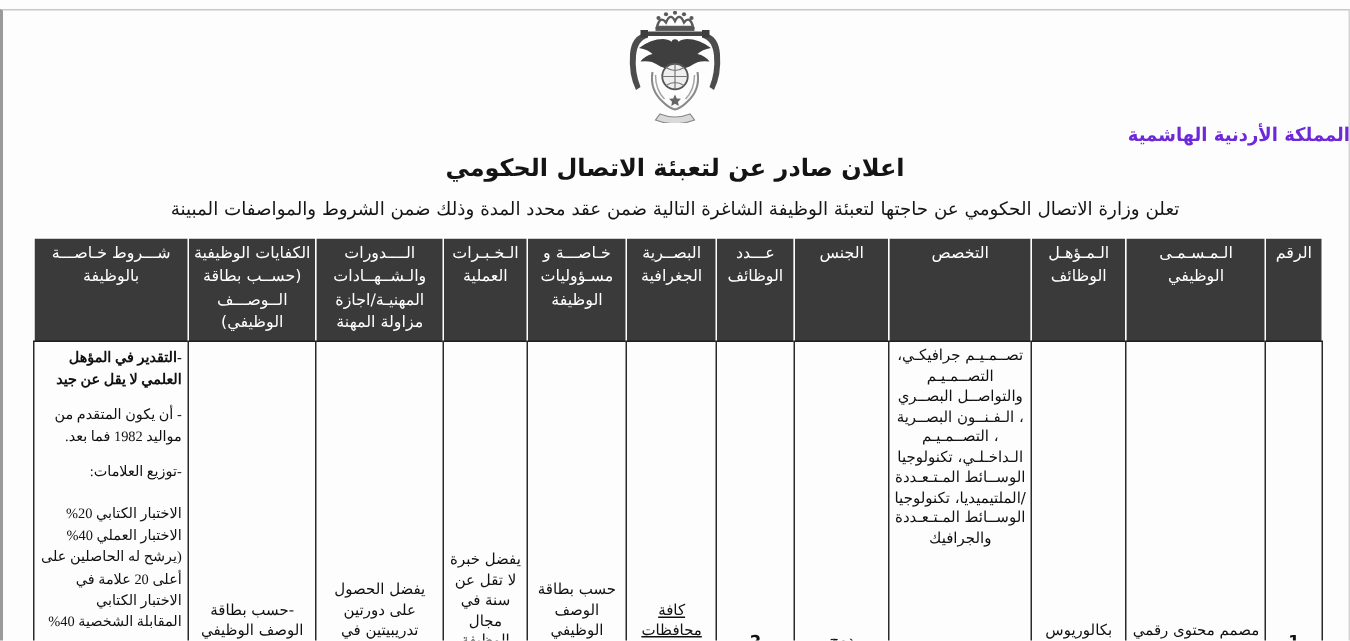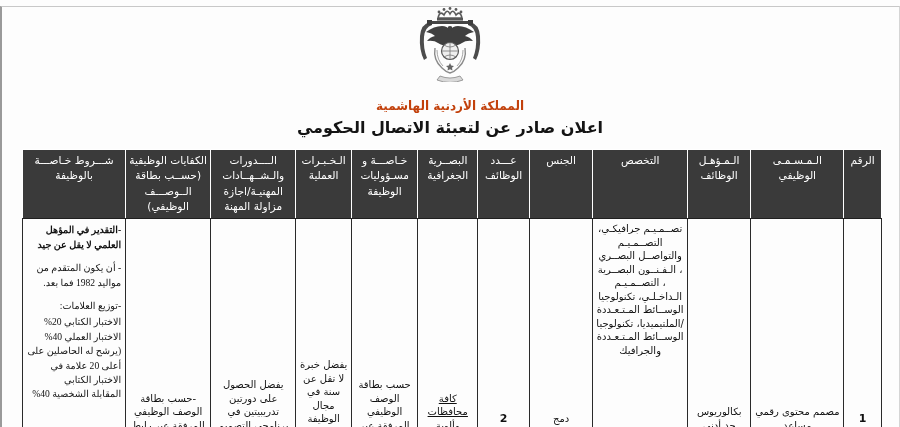--- a/index.html
+++ b/index.html
@@ -15,22 +15,22 @@
     position: absolute; inset: 0;
     border-left: 2px solid #9a9a9a;
     border-top: 1px solid #c8c8c8;
     border-right: 1px solid #d5d5d5;
     pointer-events: none;
   }
   .doc { direction: rtl; width: 900px; height: 427px; position: relative; }
 
   .emblem { width: 120px; height: 76px; margin: 6px auto 0; text-align: center; }
   .kingdom-script {
-    text-align: center; font-size: 12px; font-weight: bold;
-    color: #c2410c; margin-top: 17px; transform: scaleY(1.05);
+    font-size: 12px; font-weight: bold;
+    color: #6d28d9; margin-top: 1px; transform: scaleY(1.05);
   }
   .title {
     text-align: center; font-size: 16px; font-weight: bold;
     color: #141414; margin-top: 5px; letter-spacing: 0;
   }
   .subtitle {
     text-align: center; font-size: 12.2px; color: #161616; margin-top: 11px;
     padding: 0 12px; white-space: nowrap;
   }
 
@@ -97,20 +97,21 @@
       <path d="M60 57 l1.2 2.6 2.8 0.3 -2 1.9 0.5 2.8 -2.5 -1.4 -2.5 1.4 0.5 -2.8 -2 -1.9 2.8 -0.3 Z" fill="#666"></path>
 
       <path d="M50 70 q10 4 20 0 l3 4 q-13 5 -26 0 Z" fill="#d9d9d9" stroke="#888" stroke-width="0.8"></path>
     </svg>
   </div>
 
   <div class="kingdom-script">المملكة الأردنية الهاشمية</div>
 
   <div class="title">اعلان صادر عن لتعبئة الاتصال الحكومي</div>
 
+  <div class="subtitle">تعلن وزارة الاتصال الحكومي عن حاجتها لتعبئة الوظيفة الشاغرة التالية ضمن عقد محدد المدة وذلك ضمن الشروط والمواصفات المبينة</div>
 
   <table class="vacancy">
     <colgroup>
       <col style="width:4.4%">
         <col style="width:10.8%">
         <col style="width:7.4%">
       <col style="width:11%">
         <col style="width:7.4%">
         <col style="width:6.0%">
       <col style="width:7.0%">
@@ -145,21 +146,21 @@
         <td>دمج</td>
         <td class="num">2</td>
         <td><span class="underlined">كافة محافظات وألوية المملكة</span></td>
         <td>حسب بطاقة الوصف الوظيفي المرفقة عبر رابط تقديم الطلبات</td>
         <td>يفضل خبرة لا تقل عن سنة في مجال الوظيفة وبرامج التصميم (اليستريتر ، فوتوشوب)</td>
         <td>يفضل الحصول على دورتين تدريبيتين في برنامجي التصميم (اليستريتر ، فوتوشوب)</td>
         <td>-حسب بطاقة الوصف الوظيفي المرفقة عبر رابط تقديم الطلبات</td>
         <td class="v-top cond">
           <p class="b">-التقدير في المؤهل العلمي لا يقل عن جيد</p>
           <p>- أن يكون المتقدم من مواليد 1982 فما بعد.</p>
-          <p style="margin-bottom:2px">-توزيع العلامات:</p>
+          <p style="margin-bottom:14px">-توزيع العلامات:</p>
           <div class="marks">
             <p>الاختبار الكتابي 20%</p>
             <p>الاختبار العملي 40%</p>
             <p>(يرشح له الحاصلين على أعلى 20 علامة في الاختبار الكتابي</p>
             <p>المقابلة الشخصية 40%</p>
           </div>
         </td>
       </tr>
     </tbody>
   </table>

